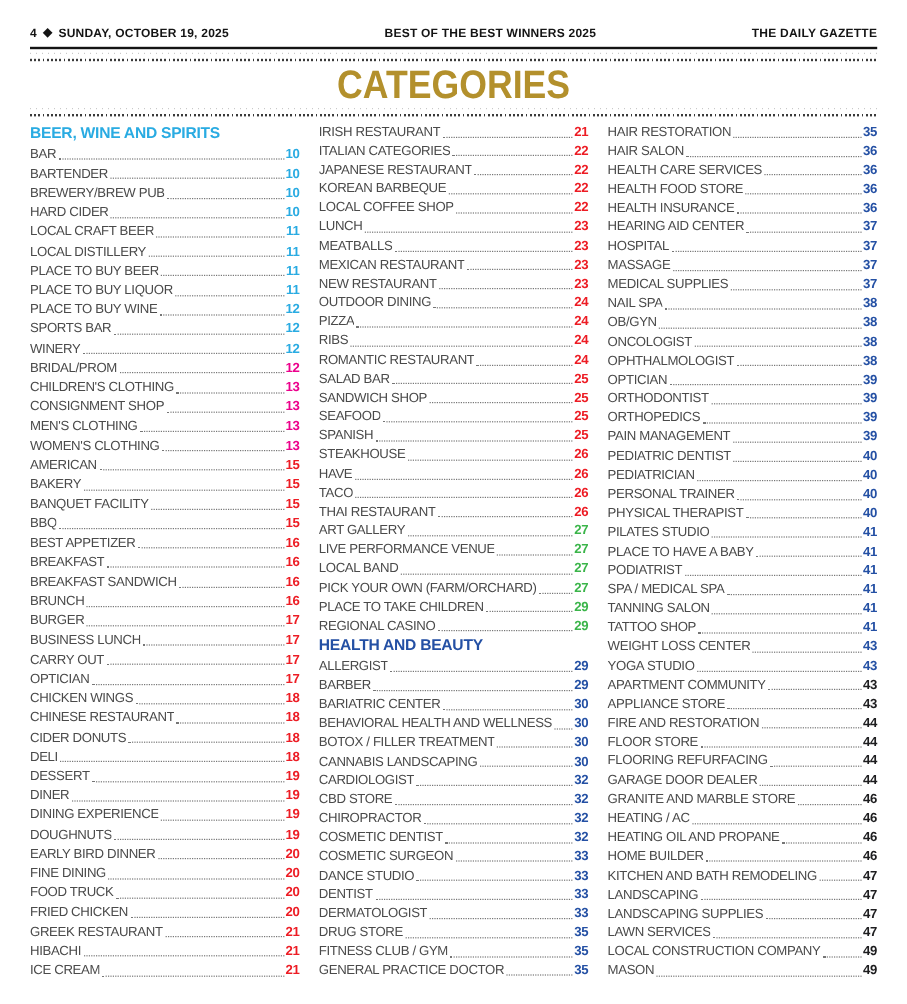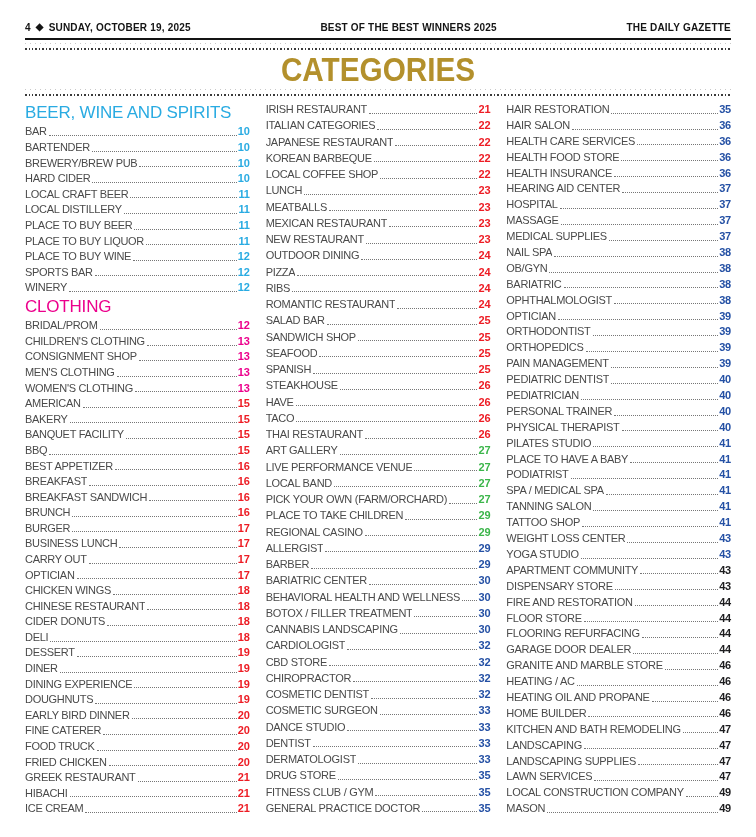--- a/index.html
+++ b/index.html
@@ -26,21 +26,21 @@
 
   
   .page-title { text-align:center; font-size:33px; font-weight:bold; line-height:1;
     margin:3px 0 2px 0; letter-spacing:0; transform:scaleX(0.9); }
 
   
   .columns { display:grid; grid-template-columns:1fr 1fr 1fr; column-gap:16px;
              height:712px; margin-top:7px; }
   .column { display:flex; flex-direction:column; justify-content:space-between; min-width:0; }
 
-  .section-header { font-size:17px; font-weight:normal; line-height:1.15; letter-spacing:-0.2px;
+  .section-header { font-size:13px; font-weight:bold; line-height:1.15; letter-spacing:-0.2px;
                     white-space:nowrap; }
   .row { display:flex; align-items:flex-end; font-size:11px; line-height:1.15; min-width:0; }
   .row .label { color:#4a4a4a; white-space:nowrap; letter-spacing:-0.3px; flex:0 1 auto;
                 overflow:hidden; }
   .row .leader { flex:1 1 4px; min-width:4px; margin:0 1px 2px 2px;
                  border-bottom:1.6px dotted #767676; }
   .row .page-num { font-weight:bold; white-space:nowrap; letter-spacing:-0.2px; }
 </style>
 </head>
 <body>
@@ -114,21 +114,20 @@
         <div class="row">
           <span class="label">SPORTS BAR</span>
           <span class="leader"></span>
           <span class="page-num" style="color: rgb(41, 171, 226);">12</span>
         </div>
         <div class="row">
           <span class="label">WINERY</span>
           <span class="leader"></span>
           <span class="page-num" style="color: rgb(41, 171, 226);">12</span>
         </div>
-        <div class="section-header" style="color: rgb(236, 0, 140);">CLOTHING</div>
         <div class="row">
           <span class="label">BRIDAL/PROM</span>
           <span class="leader"></span>
           <span class="page-num" style="color: rgb(236, 0, 140);">12</span>
         </div>
         <div class="row">
           <span class="label">CHILDREN'S CLOTHING</span>
           <span class="leader"></span>
           <span class="page-num" style="color: rgb(236, 0, 140);">13</span>
         </div>
@@ -246,21 +245,21 @@
           <span class="label">DOUGHNUTS</span>
           <span class="leader"></span>
           <span class="page-num" style="color: rgb(237, 28, 36);">19</span>
         </div>
         <div class="row">
           <span class="label">EARLY BIRD DINNER</span>
           <span class="leader"></span>
           <span class="page-num" style="color: rgb(237, 28, 36);">20</span>
         </div>
         <div class="row">
-          <span class="label">FINE CATERER</span>
+          <span class="label">FINE DINING</span>
           <span class="leader"></span>
           <span class="page-num" style="color: rgb(237, 28, 36);">20</span>
         </div>
         <div class="row">
           <span class="label">FOOD TRUCK</span>
           <span class="leader"></span>
           <span class="page-num" style="color: rgb(237, 28, 36);">20</span>
         </div>
         <div class="row">
           <span class="label">FRIED CHICKEN</span>
@@ -412,20 +411,21 @@
         <div class="row">
           <span class="label">PLACE TO TAKE CHILDREN</span>
           <span class="leader"></span>
           <span class="page-num" style="color: rgb(59, 181, 74);">29</span>
         </div>
         <div class="row">
           <span class="label">REGIONAL CASINO</span>
           <span class="leader"></span>
           <span class="page-num" style="color: rgb(59, 181, 74);">29</span>
         </div>
+        <div class="section-header" style="color: rgb(36, 80, 164);">HEALTH AND BEAUTY</div>
         <div class="row">
           <span class="label">ALLERGIST</span>
           <span class="leader"></span>
           <span class="page-num" style="color: rgb(36, 80, 164);">29</span>
         </div>
         <div class="row">
           <span class="label">BARBER</span>
           <span class="leader"></span>
           <span class="page-num" style="color: rgb(36, 80, 164);">29</span>
         </div>
@@ -555,21 +555,21 @@
           <span class="label">NAIL SPA</span>
           <span class="leader"></span>
           <span class="page-num" style="color: rgb(36, 80, 164);">38</span>
         </div>
         <div class="row">
           <span class="label">OB/GYN</span>
           <span class="leader"></span>
           <span class="page-num" style="color: rgb(36, 80, 164);">38</span>
         </div>
         <div class="row">
-          <span class="label">BARIATRIC</span>
+          <span class="label">ONCOLOGIST</span>
           <span class="leader"></span>
           <span class="page-num" style="color: rgb(36, 80, 164);">38</span>
         </div>
         <div class="row">
           <span class="label">OPHTHALMOLOGIST</span>
           <span class="leader"></span>
           <span class="page-num" style="color: rgb(36, 80, 164);">38</span>
         </div>
         <div class="row">
           <span class="label">OPTICIAN</span>
@@ -650,21 +650,21 @@
           <span class="label">YOGA STUDIO</span>
           <span class="leader"></span>
           <span class="page-num" style="color: rgb(36, 80, 164);">43</span>
         </div>
         <div class="row">
           <span class="label">APARTMENT COMMUNITY</span>
           <span class="leader"></span>
           <span class="page-num" style="color: rgb(29, 29, 31);">43</span>
         </div>
         <div class="row">
-          <span class="label">DISPENSARY STORE</span>
+          <span class="label">APPLIANCE STORE</span>
           <span class="leader"></span>
           <span class="page-num" style="color: rgb(29, 29, 31);">43</span>
         </div>
         <div class="row">
           <span class="label">FIRE AND RESTORATION</span>
           <span class="leader"></span>
           <span class="page-num" style="color: rgb(29, 29, 31);">44</span>
         </div>
         <div class="row">
           <span class="label">FLOOR STORE</span>

